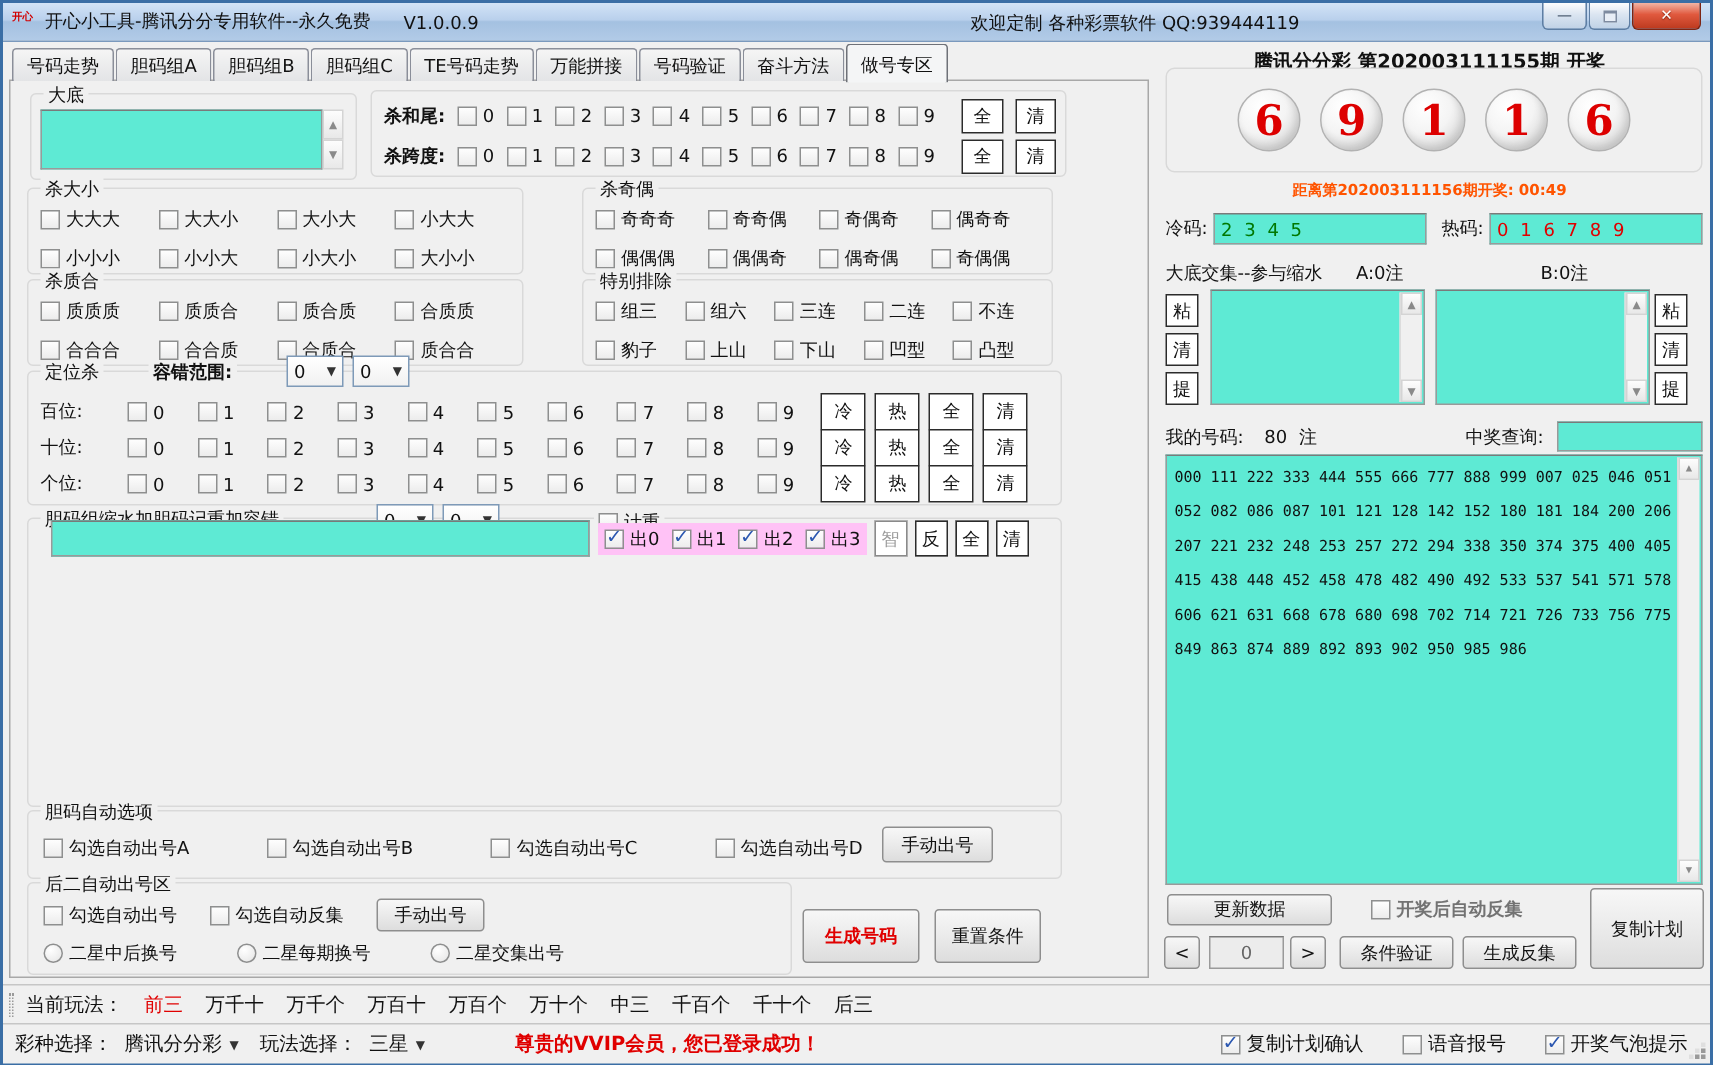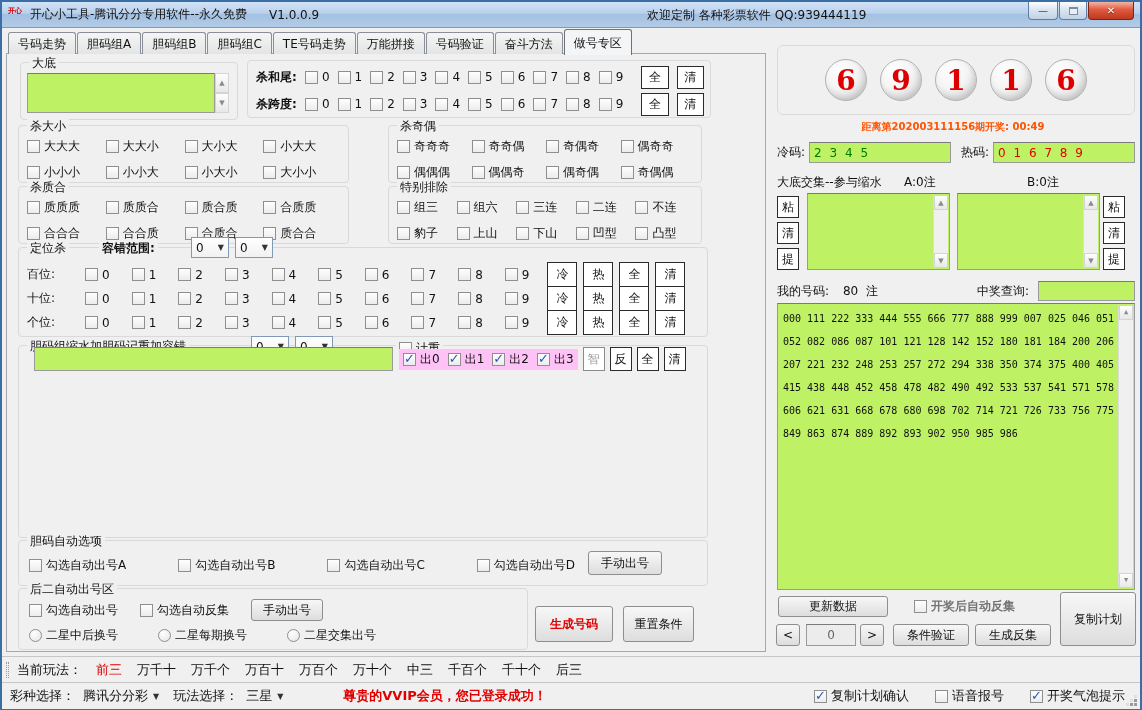--- a/index.html
+++ b/index.html
@@ -29,21 +29,21 @@
   .gb-title { position:absolute; top:-8px; left:8px; background:#f0f0f0; padding:0 3px; white-space:nowrap; }
 
   .cb { display:inline-flex; align-items:center; gap:4px; white-space:nowrap; cursor:default; }
   .box { width:13px; height:13px; flex:none; border:1px solid #8e8f8f; background:linear-gradient(180deg,#fefefe,#ececec); position:relative; }
   .box.checked::after { content:"✓"; position:absolute; left:0px; top:-3px; color:#2b57b0; font-weight:bold; font-size:13px; }
   .radio { width:13px; height:13px; flex:none; border:1px solid #8e8f8f; border-radius:50%; background:radial-gradient(circle at 35% 30%,#fff,#e4e4e4); }
 
   .sqbtn { border:1px solid #2b2b2b; background:#fff; display:inline-flex; align-items:center; justify-content:center; font-size:12px; cursor:default; }
   .sqbtn.dis { color:#9c9c9c; border-color:#8a8a8a; }
   .wbutton { border:1px solid #8e8e8e; border-radius:3px; background:linear-gradient(180deg,#f7f7f7,#ebebeb 48%,#dddddd); display:inline-flex; align-items:center; justify-content:center; cursor:default; }
-  .input, .tainput { background:#bef264; border:1px solid #9a9a9a; border-top-color:#7a7a7a; }
+  .input, .tainput { background:#5eead4; border:1px solid #9a9a9a; border-top-color:#7a7a7a; }
   .combo { display:inline-flex; align-items:center; justify-content:space-between; gap:4px; border:1px solid #7e9ab8; background:linear-gradient(180deg,#fff,#f1f1f1); padding:0 4px; height:21px; }
   .combo .arr, .arr { font-size:8px; color:#333; }
 
   .sb-col { position:absolute; right:1px; top:1px; bottom:1px; width:15px; background:#f0f0f0; border-left:1px solid #dcdcdc; display:flex; flex-direction:column; justify-content:space-between; align-items:stretch; }
   .sb-a { height:15px; display:flex; align-items:center; justify-content:center; font-size:7px; color:#8a8a8a; background:linear-gradient(180deg,#fdfdfd,#e8e8e8); border:1px solid #d4d4d4; }
 
   .grid4 { position:absolute; left:8px; right:6px; top:12px; display:grid; grid-template-columns:repeat(4,1fr); row-gap:9px; }
   .grid5 { position:absolute; left:8px; right:6px; top:12px; display:grid; grid-template-columns:repeat(5,1fr); row-gap:9px; }
 
   .krow { position:absolute; left:8px; right:6px; height:24px; display:flex; align-items:center; }
@@ -744,20 +744,21 @@
           <label class="cb">
             <span class="radio"></span>
             <span>二星交集出号</span>
           </label>
         </div>
     </div>
 
     <span class="wbutton red" style="position:absolute; left:533px; top:578px; width:78px; height:36px; font-weight:bold;">生成号码</span>
     <span class="wbutton" style="position:absolute; left:621px; top:578px; width:71px; height:36px;">重置条件</span>
 
+    <div style="position:absolute; left:770px; top:4px; width:362px; text-align:center; font-weight:bold; font-size:13px;">腾讯分分彩 第202003111155期 开奖</div>
 
     <div class="gb" style="left:775px; top:17px; width:358px; height:70px; border-radius:6px;">
       <div style="display:flex; gap:13px; justify-content:center; align-items:center; height:100%;">
 
       <div class="ball">
             <span>6</span>
           </div>
           <div class="ball">
             <span>9</span>
           </div>

